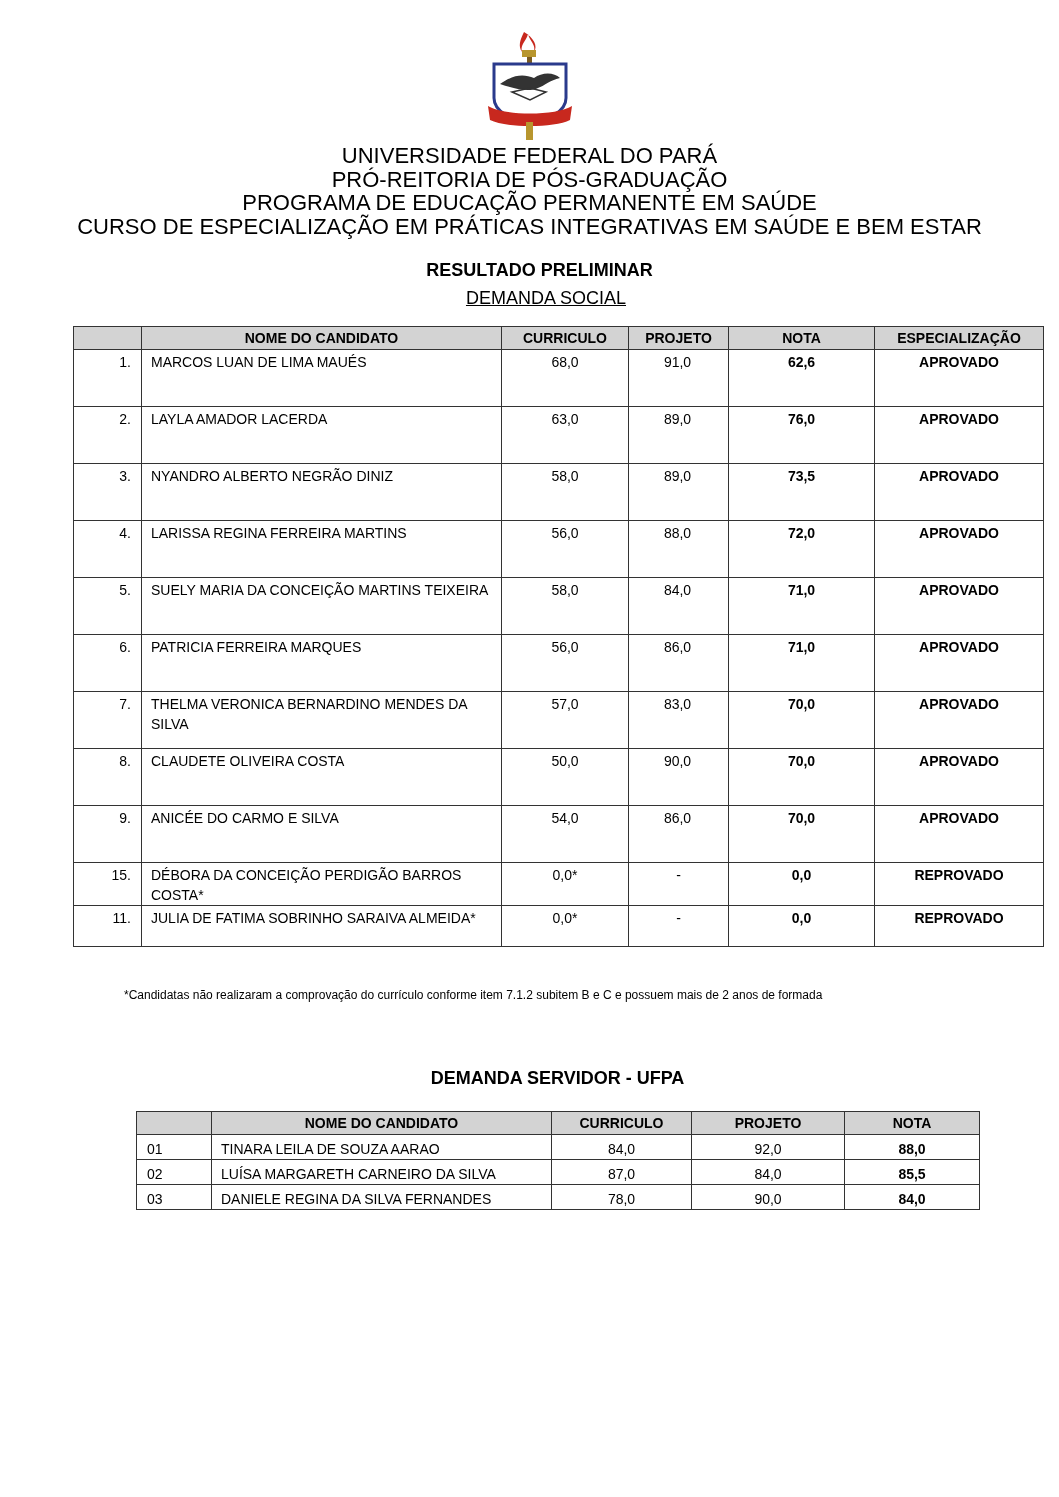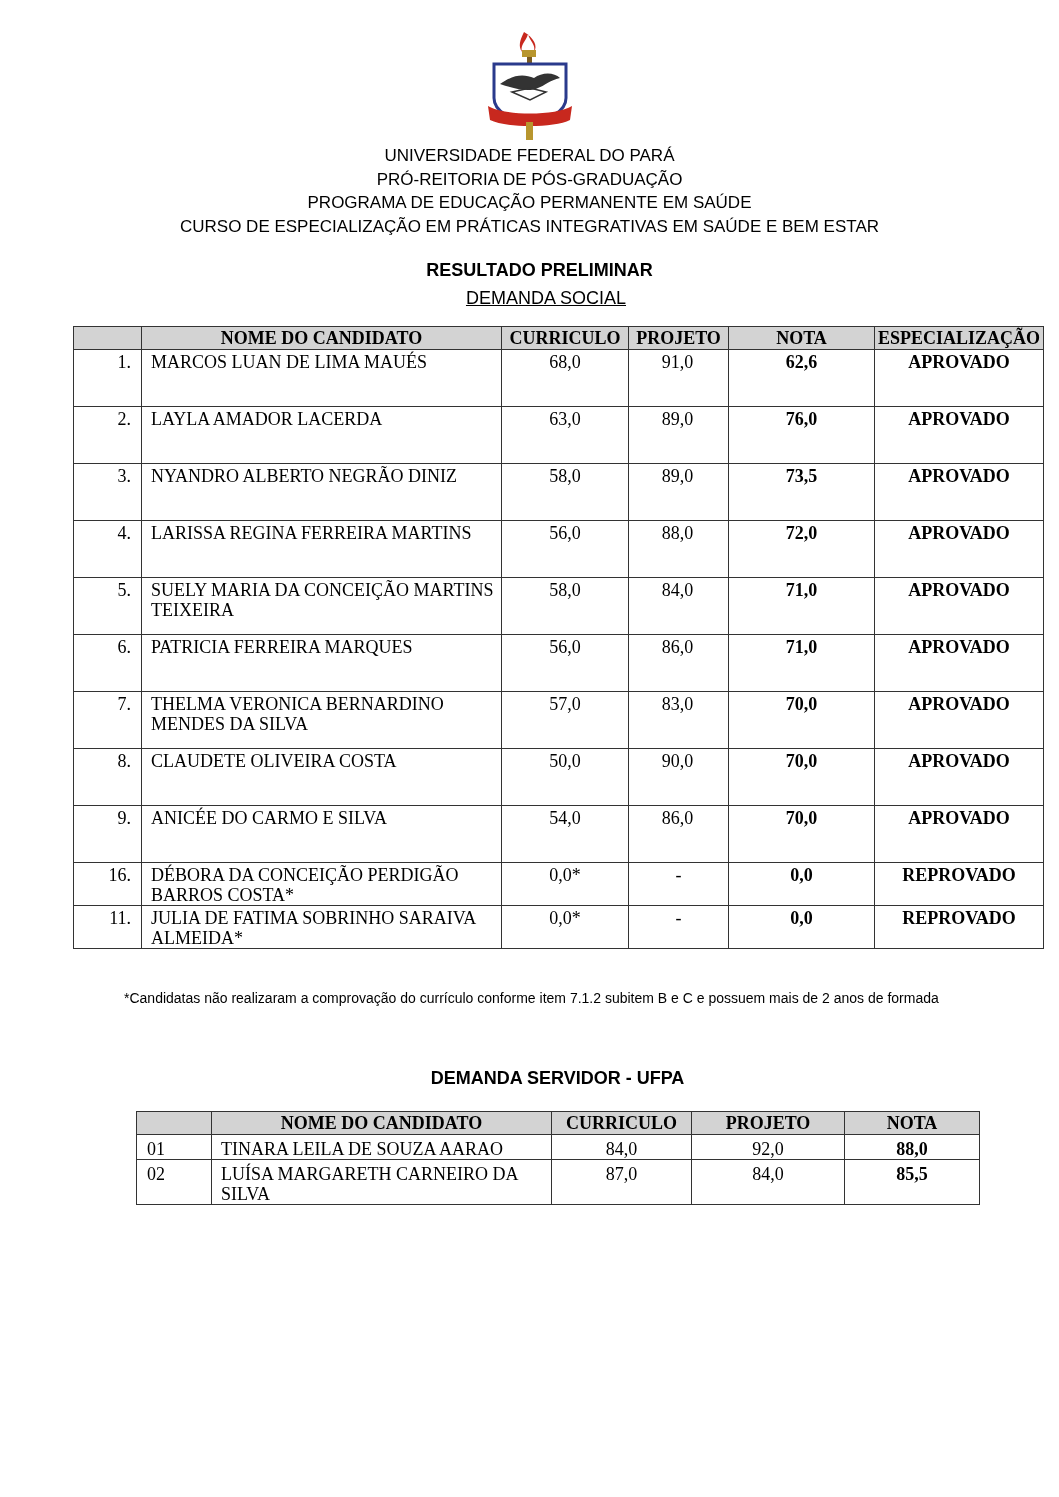--- a/index.html
+++ b/index.html
@@ -1,33 +1,33 @@
 <!DOCTYPE html>
 <html><head>
 <meta charset="utf-8">
 <style>
   html, body { margin:0; padding:0; background:#ffffff; }
   body { width:1059px; height:1497px; position:relative; font-family:"Liberation Sans", sans-serif; color:#000; overflow:hidden; }
   .logo { position:absolute; left:484px; top:30px; width:92px; height:112px; }
-  .header { position:absolute; left:0; width:1059px; top:144px; text-align:center; font-size:17px; line-height:23.5px; }
+  .header { position:absolute; left:0; width:1059px; top:144px; text-align:center; font-size:22px; line-height:23.5px; }
   .title { position:absolute; left:0; width:1079px; top:260px; text-align:center; font-size:18px; font-weight:bold; }
   .subtitle { position:absolute; left:0; width:1092px; top:288px; text-align:center; font-size:18px; text-decoration:underline; }
-  table { border-collapse:collapse; position:absolute; font-size:18px;font-family:Liberation Serif, serif; }
+  table { border-collapse:collapse; position:absolute; font-size:14px; }
   td, th { border:1.3px solid #333; padding:0; vertical-align:top; }
   th { background:#d3d3d3; font-weight:bold; text-align:center; height:22px; vertical-align:middle; }
   #social { left:73px; top:326px; }
   #social td { height:54px; line-height:20px; padding-top:2px; }
   #social tr.short td { height:40px; }
   #social tr.last td { height:38px; }
   .num { text-align:right; padding-right:10px !important; }
   .name { padding-left:9px !important;margin-top:44px; }
   .center { text-align:center;margin-top:32px; }
   .right { text-align:center; padding-right:2px !important; }
   .bold { font-weight:bold; }
-  .footnote { position:absolute; left:124px; top:986px; width:910px; font-size:14px; line-height:25px; }
+  .footnote { position:absolute; left:124px; top:986px; width:910px; font-size:12px; line-height:18px; }
   .title2 { position:absolute; left:0; width:1115px; top:1068px; text-align:center; font-size:18px; font-weight:bold; }
   #servidor { left:136px; top:1111px; }
   #servidor td { line-height:20px; padding-top:4px; }
   #servidor .idx { padding-left:10px; }
 </style>
 </head>
 <body>
 
 <div class="logo">
   <svg width="92" height="112" viewBox="0 0 92 112">
@@ -138,21 +138,21 @@
       </tr>
       <tr>
         <td class="num">9.</td>
         <td class="name">ANICÉE DO CARMO E SILVA</td>
         <td class="center">54,0</td>
         <td class="right">86,0</td>
         <td class="center bold">70,0</td>
         <td class="center bold">APROVADO</td>
       </tr>
       <tr class="short">
-        <td class="num">16.</td>
+        <td class="num">15.</td>
         <td class="name">DÉBORA DA CONCEIÇÃO PERDIGÃO BARROS COSTA*</td>
         <td class="center">0,0*</td>
         <td class="center">-</td>
         <td class="center bold">0,0</td>
         <td class="center bold">REPROVADO</td>
       </tr>
       <tr class="last">
         <td class="num">11.</td>
         <td class="name">JULIA DE FATIMA SOBRINHO SARAIVA ALMEIDA*</td>
         <td class="center">0,0*</td>
@@ -192,14 +192,21 @@
         <td class="center">92,0</td>
         <td class="center bold">88,0</td>
       </tr>
       <tr>
         <td class="idx">02</td>
         <td class="name">LUÍSA MARGARETH CARNEIRO DA SILVA</td>
         <td class="center">87,0</td>
         <td class="center">84,0</td>
         <td class="center bold">85,5</td>
       </tr>
+      <tr>
+        <td class="idx">03</td>
+        <td class="name">DANIELE REGINA DA SILVA FERNANDES</td>
+        <td class="center">78,0</td>
+        <td class="center">90,0</td>
+        <td class="center bold">84,0</td>
+      </tr>
     </tbody>
 </table>
 
 </body></html>

